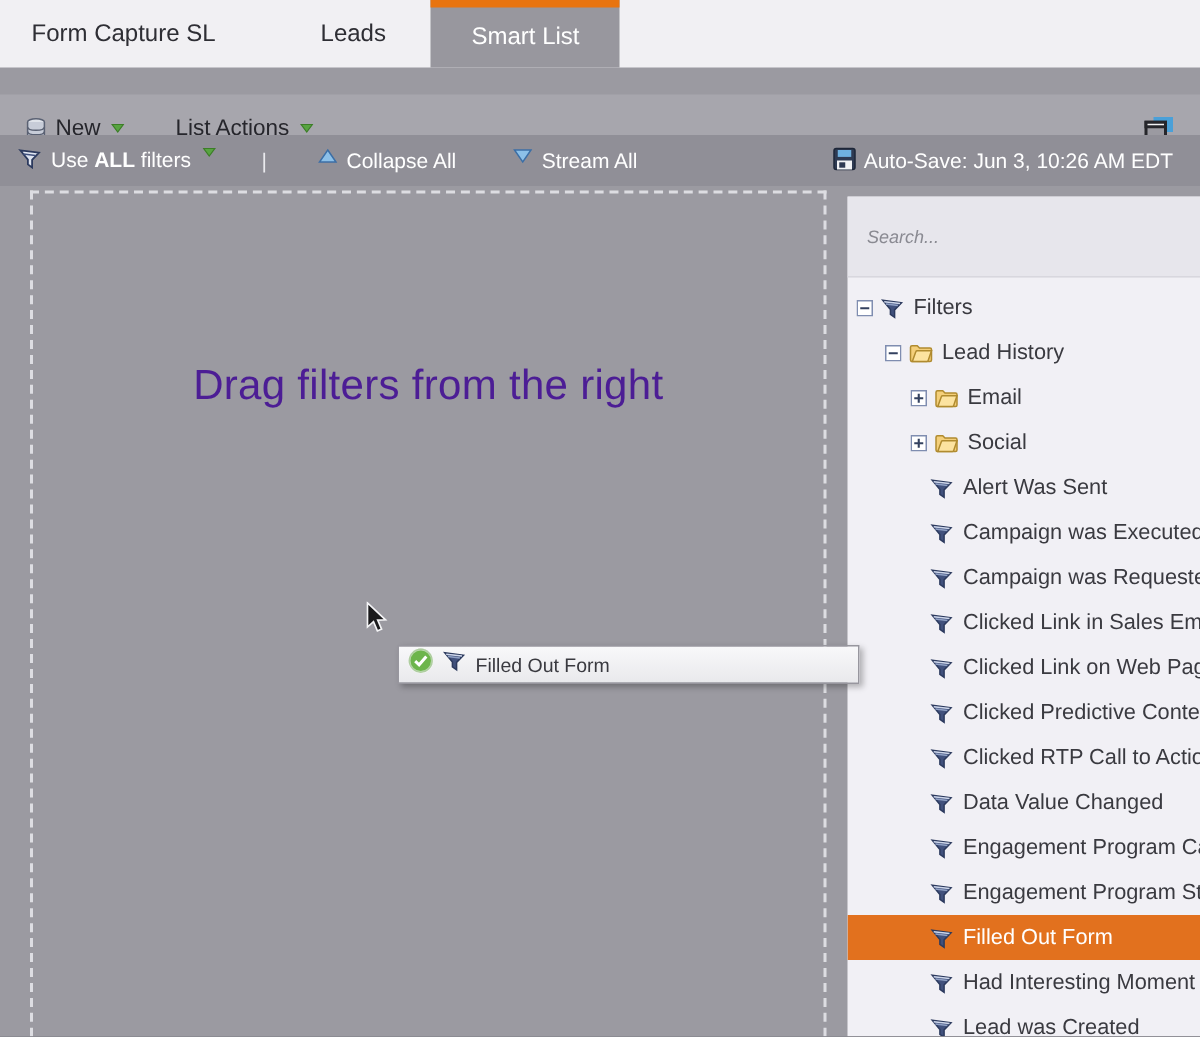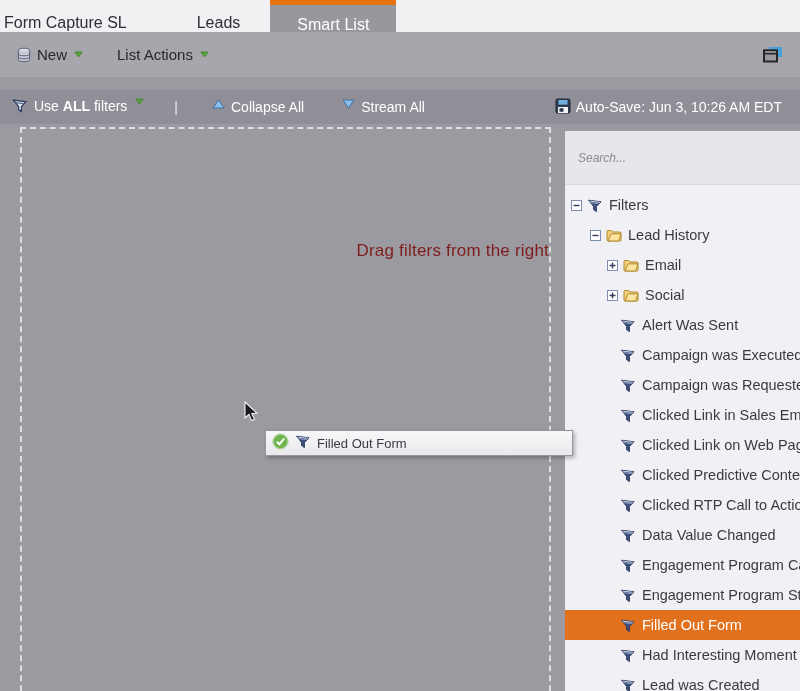--- a/index.html
+++ b/index.html
@@ -2,45 +2,45 @@
 <html><head>
 <meta charset="utf-8">
 <style>
   html,body{margin:0;padding:0;}
   body{font-family:"Liberation Sans",sans-serif;background:#707076;}
   .app{position:relative;width:800px;height:691px;overflow:hidden;background:#9b9aa1;}
 
   
   .tabbar{position:absolute;top:0;left:0;right:0;height:45px;background:#f1f0f3;display:flex;align-items:stretch;}
   .tab{display:flex;align-items:center;font-size:16px;color:#2e2e34;padding:0 30px;cursor:default;}
-  .tab.first{padding-left:4px;padding-right:40px;}
+  .tab.first{padding-left:21px;padding-right:40px;}
   .tab.active{position:relative;background:#98979e;color:#ffffff;padding:0 27px;margin-top:0;}
   .tab.active .strip{position:absolute;top:0;left:0;right:0;height:5px;background:var(--accent,#e8740f);}
   .tab.active .tab-label{position:relative;top:2px;}
 
   
-  .toolbar1{position:absolute;top:32px;left:0;right:0;height:45px;background:#a7a6ad;display:flex;align-items:center;padding:0 16px;box-sizing:border-box;}
+  .toolbar1{position:absolute;top:63px;left:0;right:0;height:45px;background:#a7a6ad;display:flex;align-items:center;padding:0 16px;box-sizing:border-box;}
   .tb-btn{display:flex;align-items:center;gap:5px;font-size:15px;color:#26262c;margin-right:34px;cursor:default;}
   .tb-btn .ico{display:inline-flex;width:16px;height:16px;}
   .caret-green{display:inline-flex;width:9px;height:7px;margin-left:2px;}
   .win-icon{position:absolute;right:16px;top:14px;width:22px;height:18px;}
 
   
   .toolbar2{position:absolute;top:90px;left:0;right:0;height:34px;background:#908f97;display:flex;align-items:center;padding:0 12px;box-sizing:border-box;color:#ffffff;font-size:14px;}
   .fb-item{display:flex;gap:6px;white-space:pre;cursor:default;}
   .fb-sep{margin:0 34px 0 30px;color:#eaeaee;}
   .fb-gap{width:38px;}
   .fb-right{margin-left:auto;display:flex;align-items:center;gap:5px;margin-right:6px;}
   .tri{display:inline-flex;width:13px;height:10px;}
   b.allcap{font-weight:bold;}
 
   
   .main{position:absolute;top:124px;left:0;right:0;bottom:0;background:#9b9aa1;overflow:hidden;}
   .canvas{position:absolute;left:20px;top:3px;width:527px;height:620px;border:2px dashed #dddde2;}
-  .canvas-hint{margin-top:112px;text-align:right;font-size:17px;color:#7f1d1d;letter-spacing:.2px;}
+  .canvas-hint{margin-top:112px;text-align:center;font-size:28px;color:#4c1d95;letter-spacing:.2px;}
 
   
   .ghost{position:absolute;left:265px;top:306px;width:300px;height:24px;background:linear-gradient(#f8f8fa,#e9e9ec);border:1px solid #97969e;box-shadow:2px 2px 4px rgba(0,0,0,.28);display:flex;align-items:center;gap:6px;padding-left:6px;z-index:50;}
   .ghost-label{font-size:13px;color:#3a3a40;}
   .cursor{position:absolute;left:243px;top:277px;width:19px;height:22px;z-index:60;}
 
   
   .sidebar{position:absolute;left:565px;top:7px;right:0;bottom:0;background:#f1f0f5;overflow:hidden;}
   .search-band{height:53px;background:#e7e6ec;border-bottom:1px solid #d8d7de;display:flex;align-items:center;}
   .search-input{border:none;outline:none;background:transparent;font-family:"Liberation Sans",sans-serif;font-style:italic;font-size:12px;color:#8a8a92;padding:0 0 0 13px;width:200px;}

